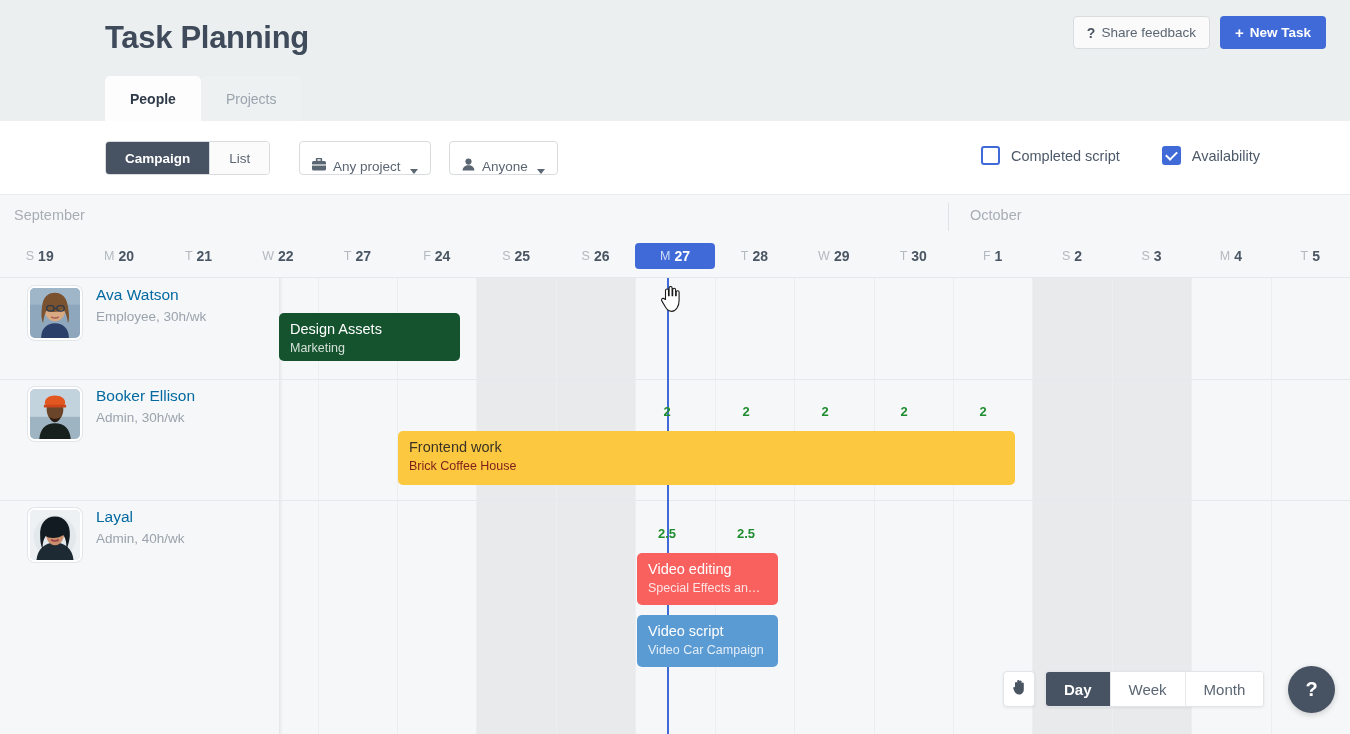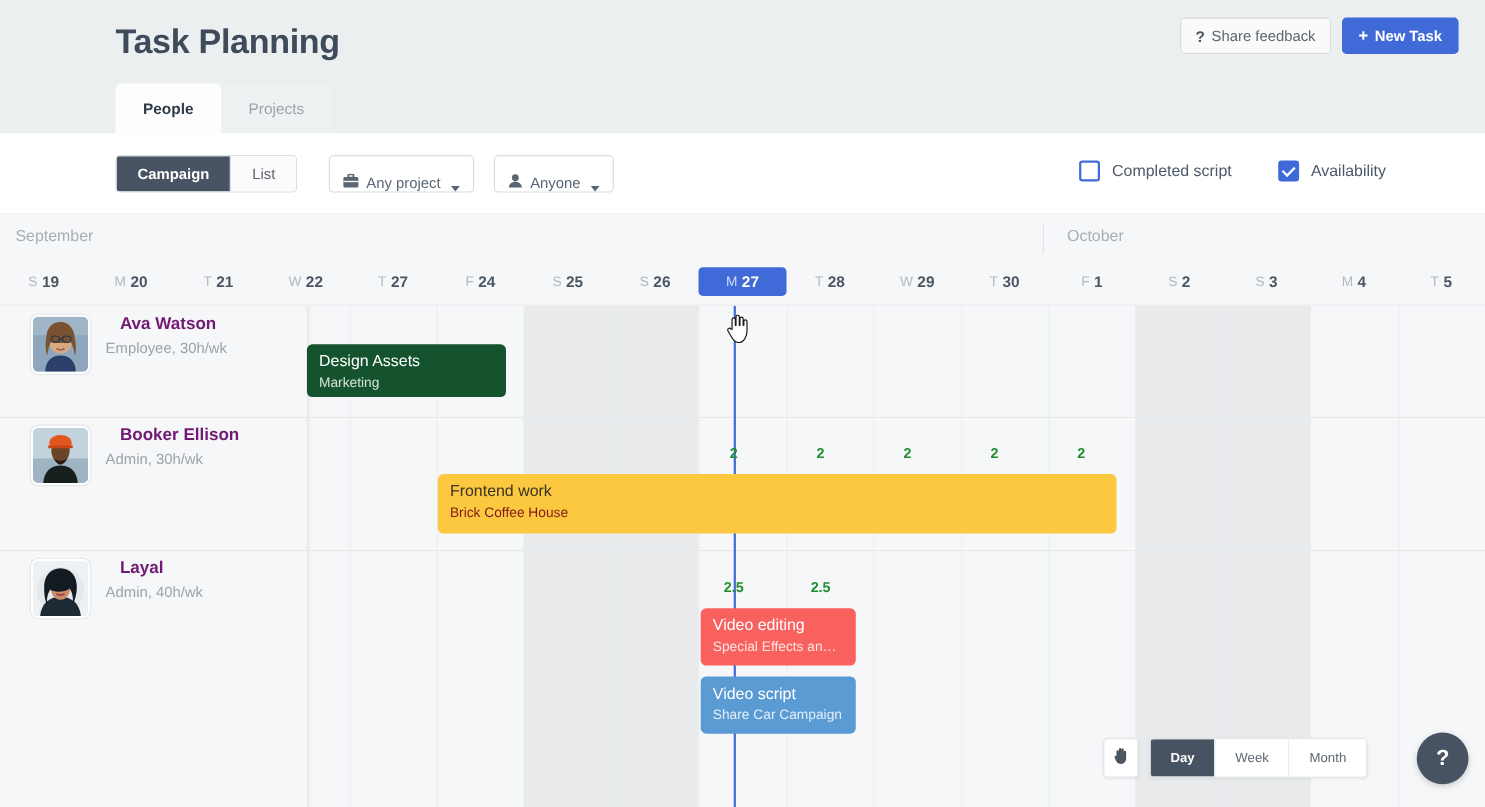--- a/index.html
+++ b/index.html
@@ -143,21 +143,21 @@
   }
 
   
   .person { position: absolute; left: 28px; display: flex; align-items: flex-start; gap: 14px; }
   .avatar {
     width: 54px; height: 54px; border-radius: 7px; overflow: hidden;
     background: #cfd6dc; flex: none; position: relative;
     border: 2px solid #fff; box-shadow: 0 0 0 1px #e3e6e9;
   }
   .avatar svg { display: block; width: 100%; height: 100%; }
-  .pname { font-size: 15.5px; font-weight: bold; color: #701a75; line-height: 1.15; margin-left: 13px; }
+  .pname { font-size: 15.5px; font-weight: normal; color: #0369a1; line-height: 1.15; }
   .prole { font-size: 13.5px; color: #9aa3ad; margin-top: 5px; }
 
   
   .bar {
     position: absolute; border-radius: 5px; padding: 8px 11px 0 11px;
     overflow: hidden; cursor: pointer;
   }
   .bar .bt { font-size: 14.5px; line-height: 1.2; white-space: nowrap; }
   .bar .bs { font-size: 12.5px; line-height: 1.35; margin-top: 2px; white-space: nowrap; }
   .bar.light .bt { color: #ffffff; }
@@ -178,21 +178,21 @@
     box-shadow: 0 1px 3px rgba(0,0,0,.07);
   }
   .zoomseg {
     position: absolute; left: 1045px; top: 671px; height: 36px;
     display: flex; border-radius: 4px; overflow: hidden;
     border: 1px solid #e2e5e8; background: #fff;
     box-shadow: 0 1px 3px rgba(0,0,0,.07);
   }
   .zoomseg .opt {
     padding: 4px 18px; display: flex; align-items: center; justify-content: center;
-    font-size: 12px; color: #5b6673; cursor: pointer; background: #fff;
+    font-size: 15px; color: #5b6673; cursor: pointer; background: #fff;
   }
   .zoomseg .opt.active { background: #475262; color: #fff; font-weight: bold; }
   .zoomseg .opt + .opt { border-left: 1px solid #e8eaec; }
   .helpbtn {
     position: absolute; left: 1288px; top: 666px; width: 47px; height: 47px;
     border-radius: 50%; background: #475262; color: #fff;
     display: flex; align-items: center; justify-content: center;
     font-size: 20px; font-weight: bold; cursor: pointer;
     box-shadow: 0 2px 6px rgba(0,0,0,.18);
   }
@@ -432,21 +432,21 @@
         <div class="bar dark" style="left: 398px; width: 617px; top: 153px; height: 54px; background: rgb(251, 200, 63);">
           <div class="bt">Frontend work</div>
           <div class="bs">Brick Coffee House</div>
         </div>
         <div class="bar light" style="left: 637px; width: 141px; top: 275px; height: 52px; background: rgb(249, 97, 95);">
           <div class="bt">Video editing</div>
           <div class="bs">Special Effects an…</div>
         </div>
         <div class="bar light" style="left: 637px; width: 141px; top: 337px; height: 52px; background: rgb(91, 155, 212);">
           <div class="bt">Video script</div>
-          <div class="bs">Share Car Campaign</div>
+          <div class="bs">Video Car Campaign</div>
         </div>
       </div>
     <div id="avails">
         <div class="avail" style="left: 667px; top: 126px;">2</div>
         <div class="avail" style="left: 746px; top: 126px;">2</div>
         <div class="avail" style="left: 825px; top: 126px;">2</div>
         <div class="avail" style="left: 904px; top: 126px;">2</div>
         <div class="avail" style="left: 983px; top: 126px;">2</div>
         <div class="avail" style="left: 667px; top: 248px;">2.5</div>
         <div class="avail" style="left: 746px; top: 248px;">2.5</div>

